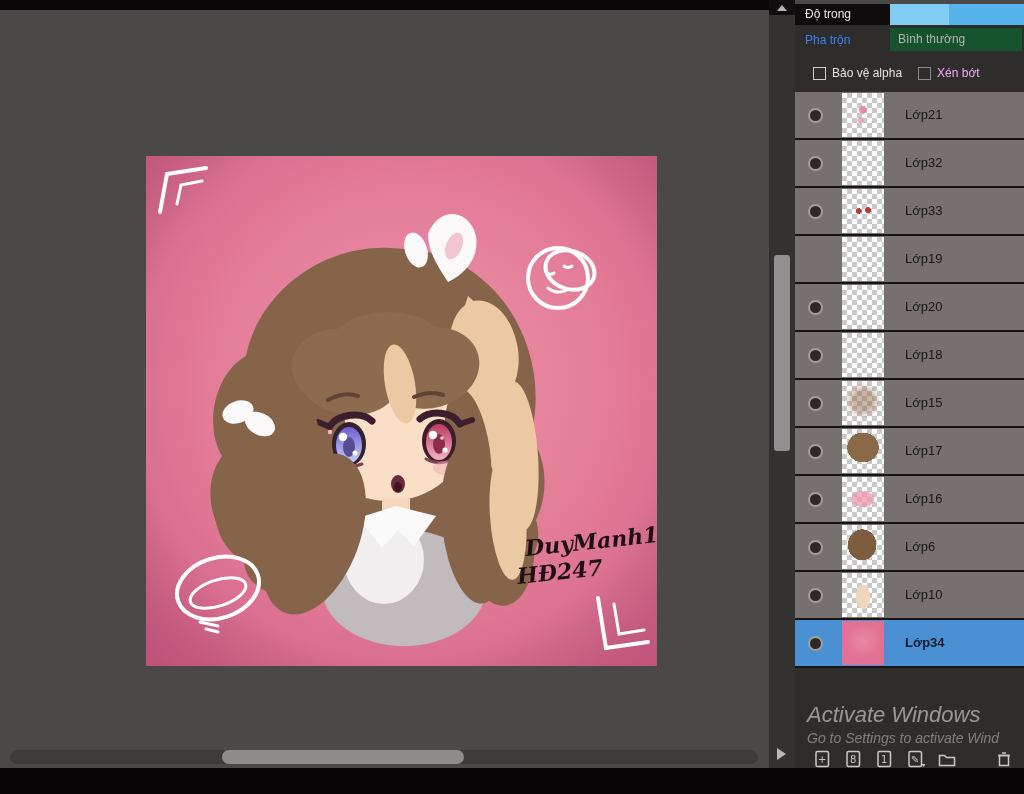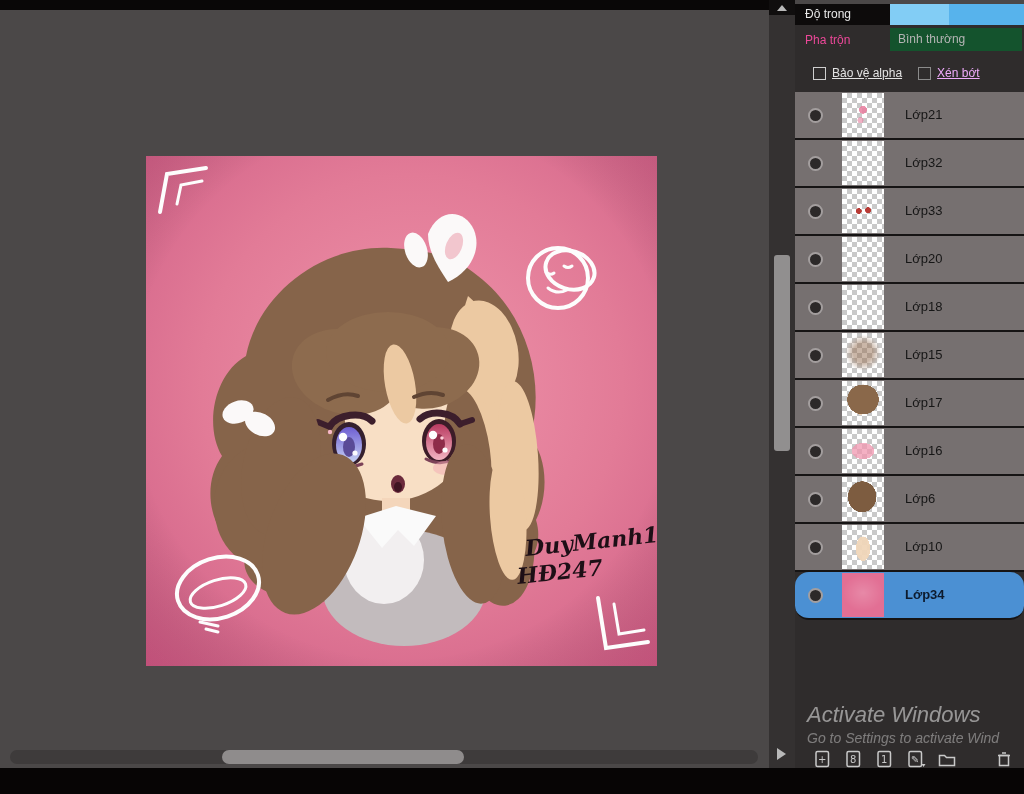--- a/index.html
+++ b/index.html
@@ -26,33 +26,33 @@
 
   
   .panel{position:absolute;left:795px;top:4px;width:229px;height:788px;background:#2f2c2c;}
   .op-row{display:flex;height:21px;}
   .op-label{width:95px;background:#0d0b0b;color:#e8e8e8;font-size:12px;line-height:21px;
         padding-left:10px;box-sizing:border-box;}
   .op-slider{flex:1;background:#57b3ec;position:relative;}
   .op-fill{position:absolute;left:0;top:0;height:100%;width:44%;background:#82cdf5;}
 
   .blend-row{display:flex;height:29px;align-items:center;}
-  .blend-label{width:95px;color:#ec4899;font-size:12px;padding-left:10px;box-sizing:border-box;}
+  .blend-label{width:95px;color:#3b82f6;font-size:12px;padding-left:10px;box-sizing:border-box;}
   .blend-select{flex:1;height:23px;background:#14532d;color:#b5b5b5;font-size:12px;line-height:23px;
         padding-left:8px;margin-right:2px;}
 
   .checks-row{display:flex;height:38px;align-items:center;padding-left:18px;}
   .checkbox{width:11px;height:11px;border:1.5px solid #cfcfcf;background:transparent;margin-right:6px;flex:none;}
   .checkbox.dim{border-color:#8b8b8b;}
-  .check-label{font-size:12px;color:#e3e3e3;margin-right:16px;text-decoration:underline;}
+  .check-label{font-size:12px;color:#e3e3e3;margin-right:16px;}
   .check-label.dim{color:#f0abfc;}
 
   .layer-list{position:absolute;left:0;top:88px;width:229px;}
   .layer-row{position:relative;height:46px;background:#767070;border-bottom:2px solid #161414;}
-  .layer-row.selected{background:#4b90d3;border-radius:14px;}
+  .layer-row.selected{background:#4b90d3;}
   .vis-dot{position:absolute;left:13px;top:16px;width:11px;height:11px;border-radius:50%;
         background:#2c2929;border:2px solid #a39e9e;}
   .thumb{position:absolute;left:47px;top:1px;width:42px;height:44px;background-color:#fff;overflow:hidden;
         background-image:
           linear-gradient(45deg,#c9c9c9 25%,transparent 25%,transparent 75%,#c9c9c9 75%),
           linear-gradient(45deg,#c9c9c9 25%,transparent 25%,transparent 75%,#c9c9c9 75%);
         background-size:10px 10px;background-position:0 0,5px 5px;}
   .thumb i{position:absolute;inset:0;display:block;}
   .layer-label{position:absolute;left:110px;top:15px;font-size:13px;color:#161616;}
   .layer-row.selected .layer-label{font-weight:bold;color:#0d1b2e;}
@@ -253,20 +253,26 @@
           <span class="layer-label">Lớp32</span>
         </div>
         <div class="layer-row">
           <span class="vis-dot"></span>
           <span class="thumb t-red-dots">
             <i></i>
           </span>
           <span class="layer-label">Lớp33</span>
         </div>
         <div class="layer-row">
+          <span class="thumb t-plain">
+            <i></i>
+          </span>
+          <span class="layer-label">Lớp19</span>
+        </div>
+        <div class="layer-row">
           <span class="vis-dot"></span>
           <span class="thumb t-plain">
             <i></i>
           </span>
           <span class="layer-label">Lớp20</span>
         </div>
         <div class="layer-row">
           <span class="vis-dot"></span>
           <span class="thumb t-plain">
             <i></i>

